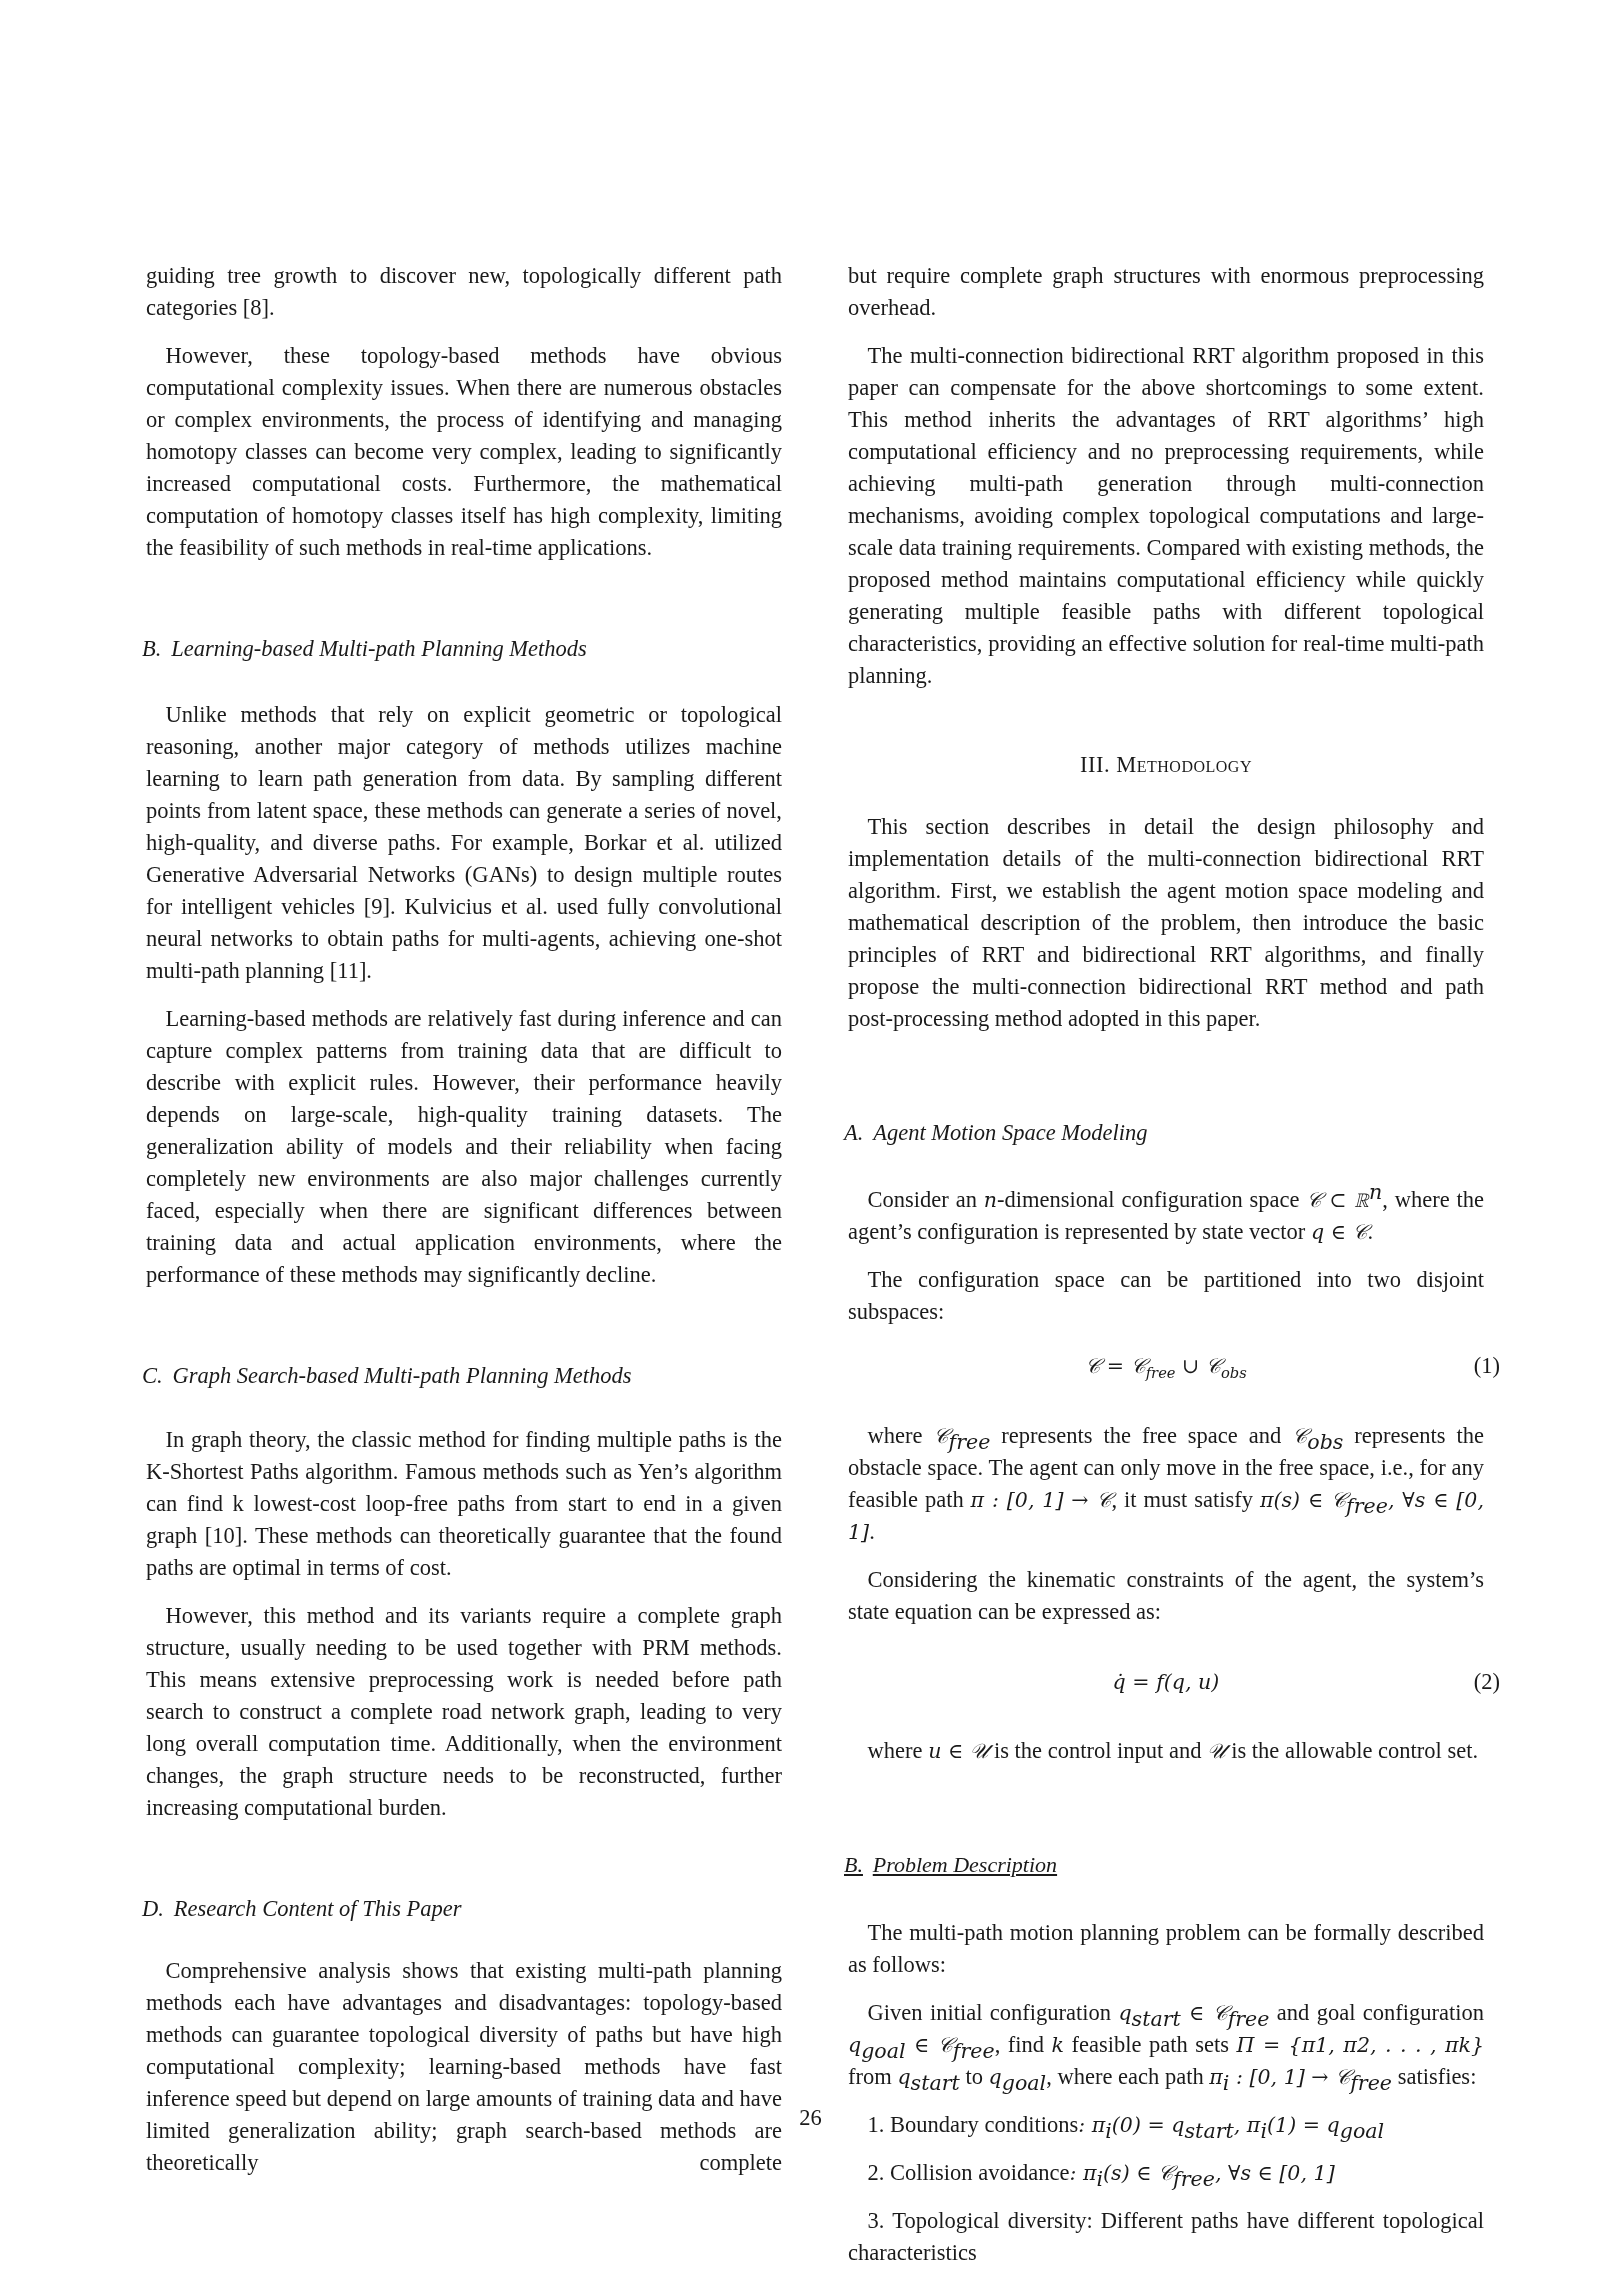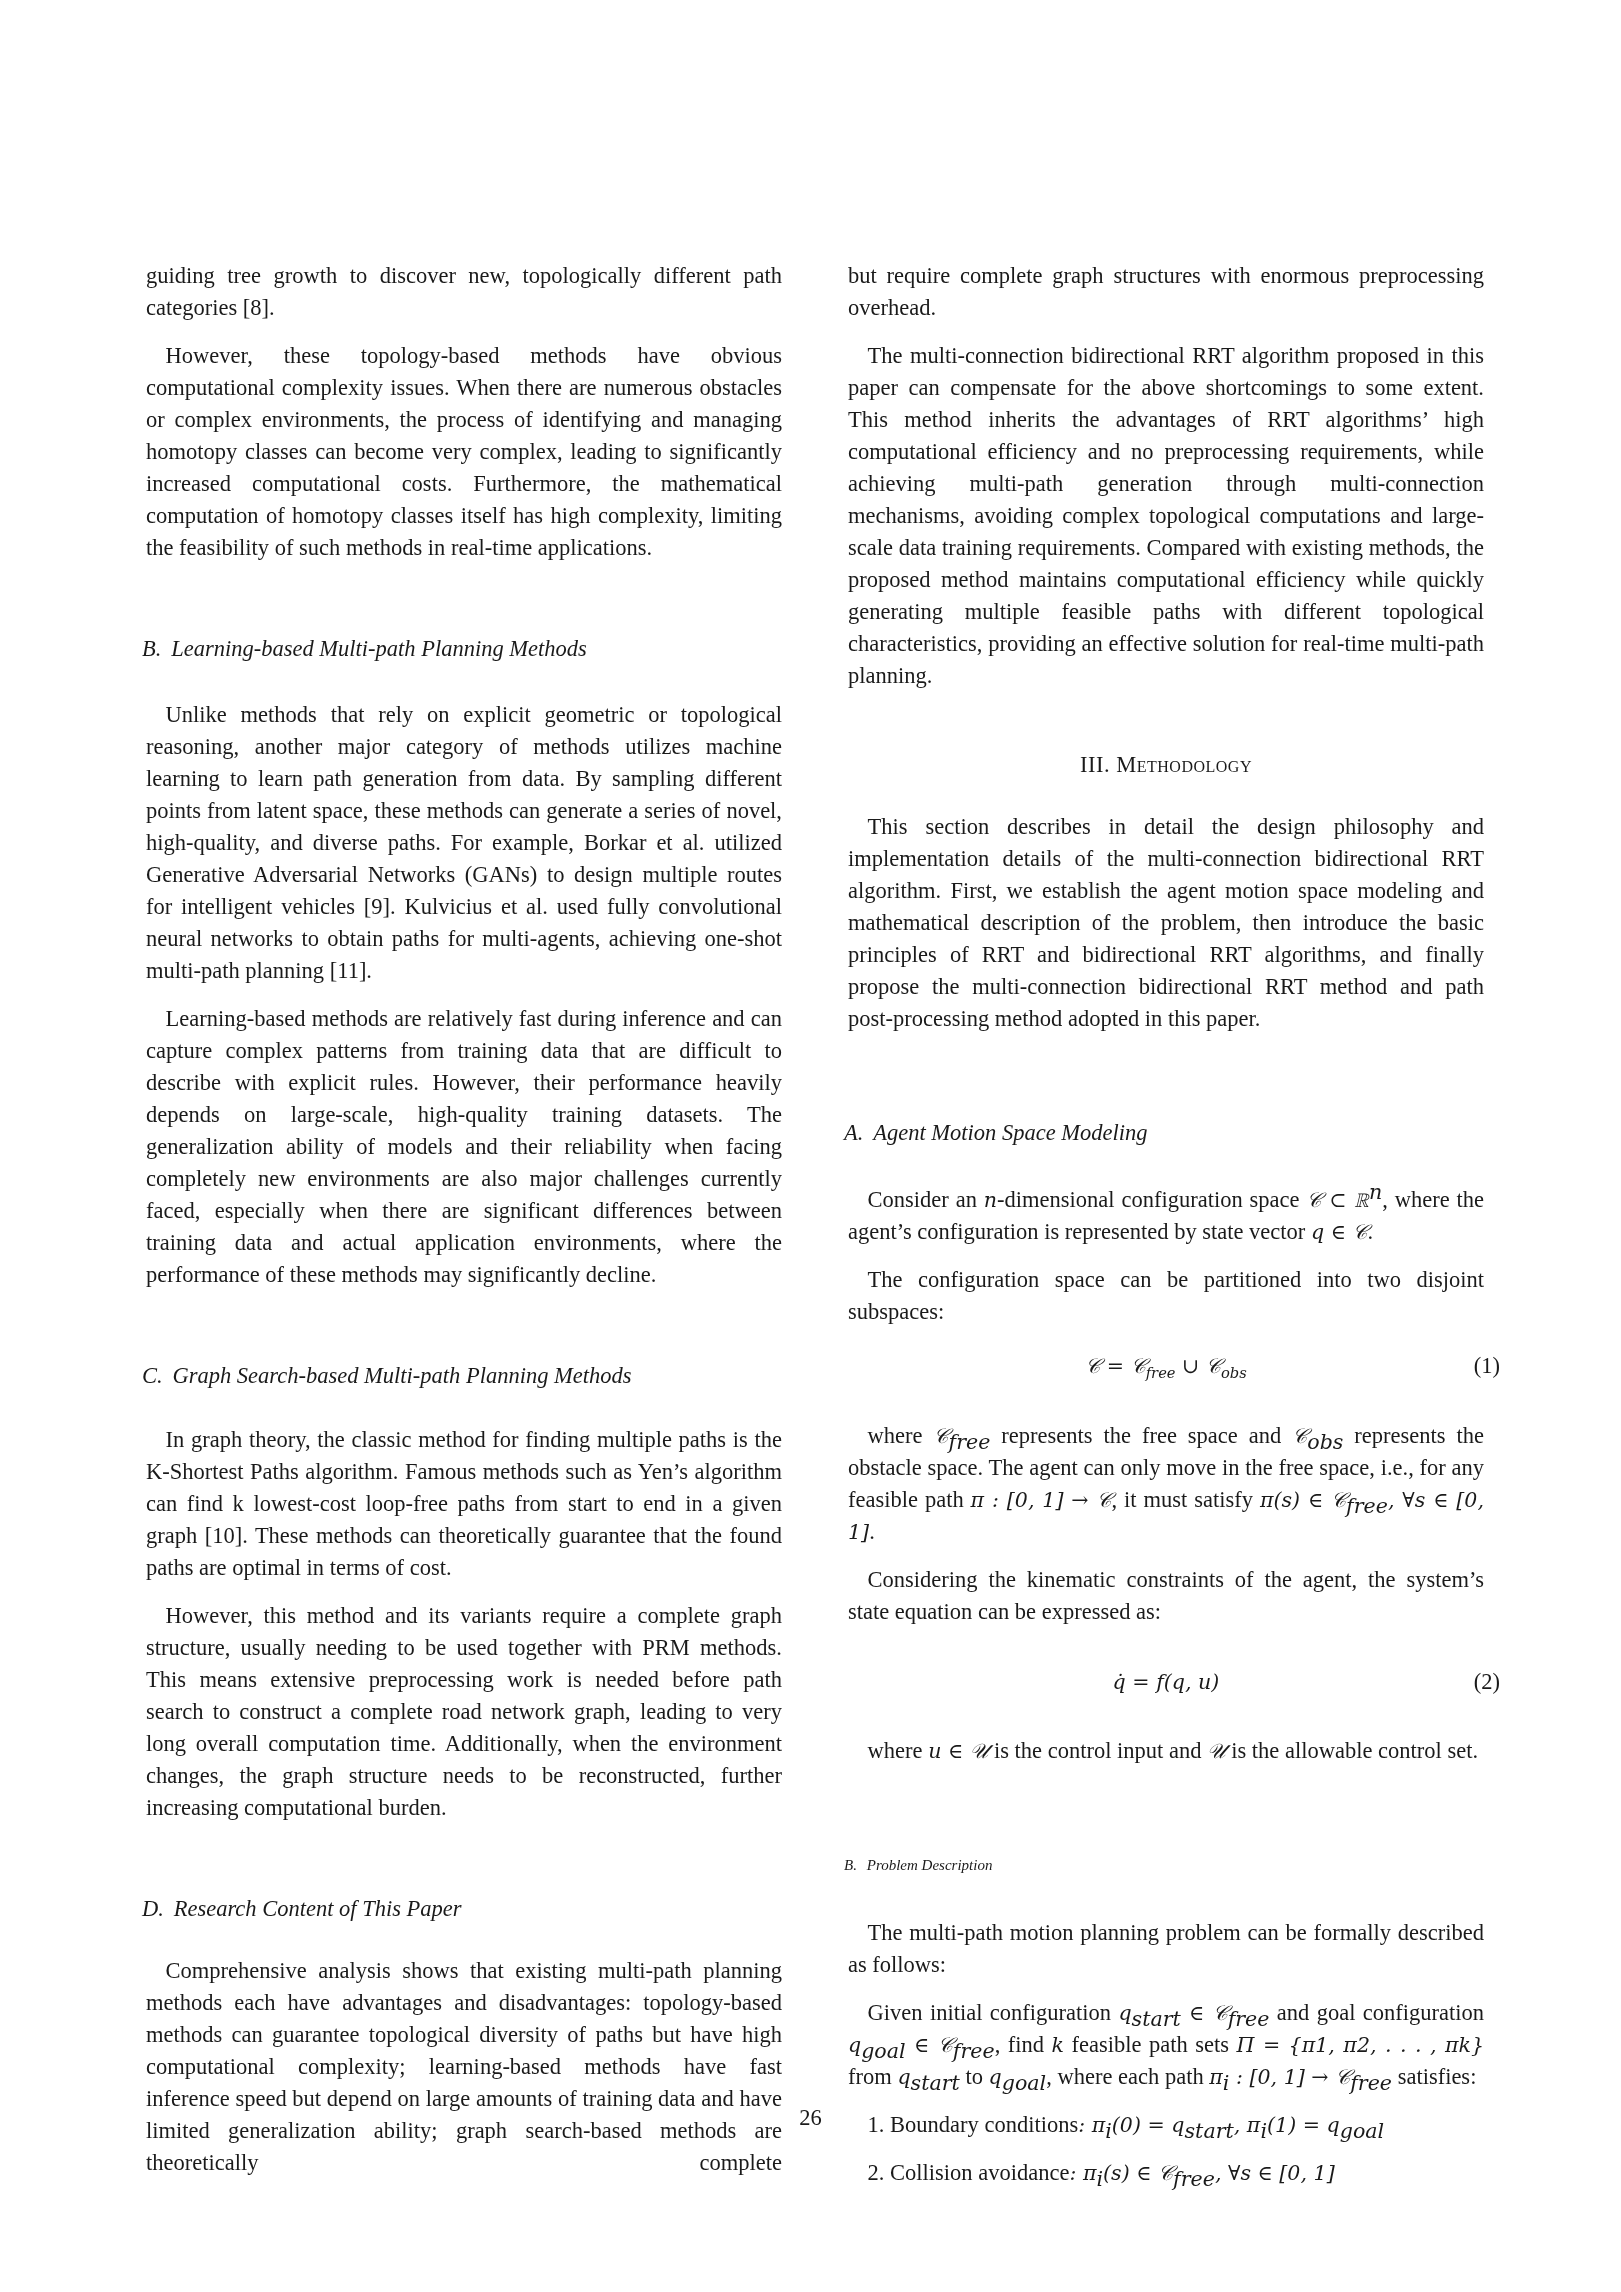--- a/index.html
+++ b/index.html
@@ -84,27 +84,28 @@
   <div style="height:21.6px"></div>
   <div class="eq">
     <span class="math">q̇ = f(q, u)</span>
     <span class="eqnum">(2)</span>
   </div>
   <div style="height:21.6px"></div>
 
   <p class="indent"><span>where </span><span class="math">u ∈ 𝒰</span><span> is the control input and </span><span class="math">𝒰</span><span> is the allowable control set.</span></p>
 
   <div class="gap-l"></div>
-  <h3 class="subhead" style="font-weight:normal;font-size:15px;">
+  <h3 class="subhead" style="font-weight:normal;font-size:22px;text-decoration:underline;">
     <span class="lbl">B.</span><span>Problem Description</span>
   </h3>
   <div style="height:7.8px"></div>
   <p class="indent">The multi-path motion planning problem can be formally described as follows:</p>
   <p class="indent"><span>Given initial configuration </span><span class="math">q</span><sub class="math">start</sub><span class="math"> ∈ </span><span class="math">𝒞</span><sub class="math">free</sub><span> and goal configuration </span><span class="math">q</span><sub class="math">goal</sub><span class="math"> ∈ </span><span class="math">𝒞</span><sub class="math">free</sub><span>, find </span><span class="math">k</span><span> feasible path sets </span><span class="math">Π = {π</span><span class="math">1, π2, . . . , πk}</span><span> from </span><span class="math">q</span><sub class="math">start</sub><span> to </span><span class="math">q</span><sub class="math">goal</sub><span>, where each path </span><span class="math">π</span><sub class="math">i</sub><span class="math"> : [0, 1] → </span><span class="math">𝒞</span><sub class="math">free</sub><span> satisfies:</span></p>
 
   <p class="indent" style="text-align:left;"><span>1.</span> <b>Boundary conditions</b><span class="math">: π</span><sub class="math">i</sub><span class="math">(0) = q</span><sub class="math">start</sub><span class="math">, π</span><sub class="math">i</sub><span class="math">(1) = q</span><sub class="math">goal</sub></p>
 
   <p class="indent" style="text-align:left;"><span>2.</span> <b>Collision avoidance</b><span class="math">: π</span><sub class="math">i</sub><span class="math">(s) ∈ 𝒞</span><sub class="math">free</sub><span class="math">, ∀s ∈ [0, 1]</span></p>
 
+  <p class="indent"><span>3.</span> <b>Topological diversity</b><span>: Different paths have different topological characteristics</span></p>
 </div>
 
 <div class="page-number">26</div>
 
 
 </body></html>

